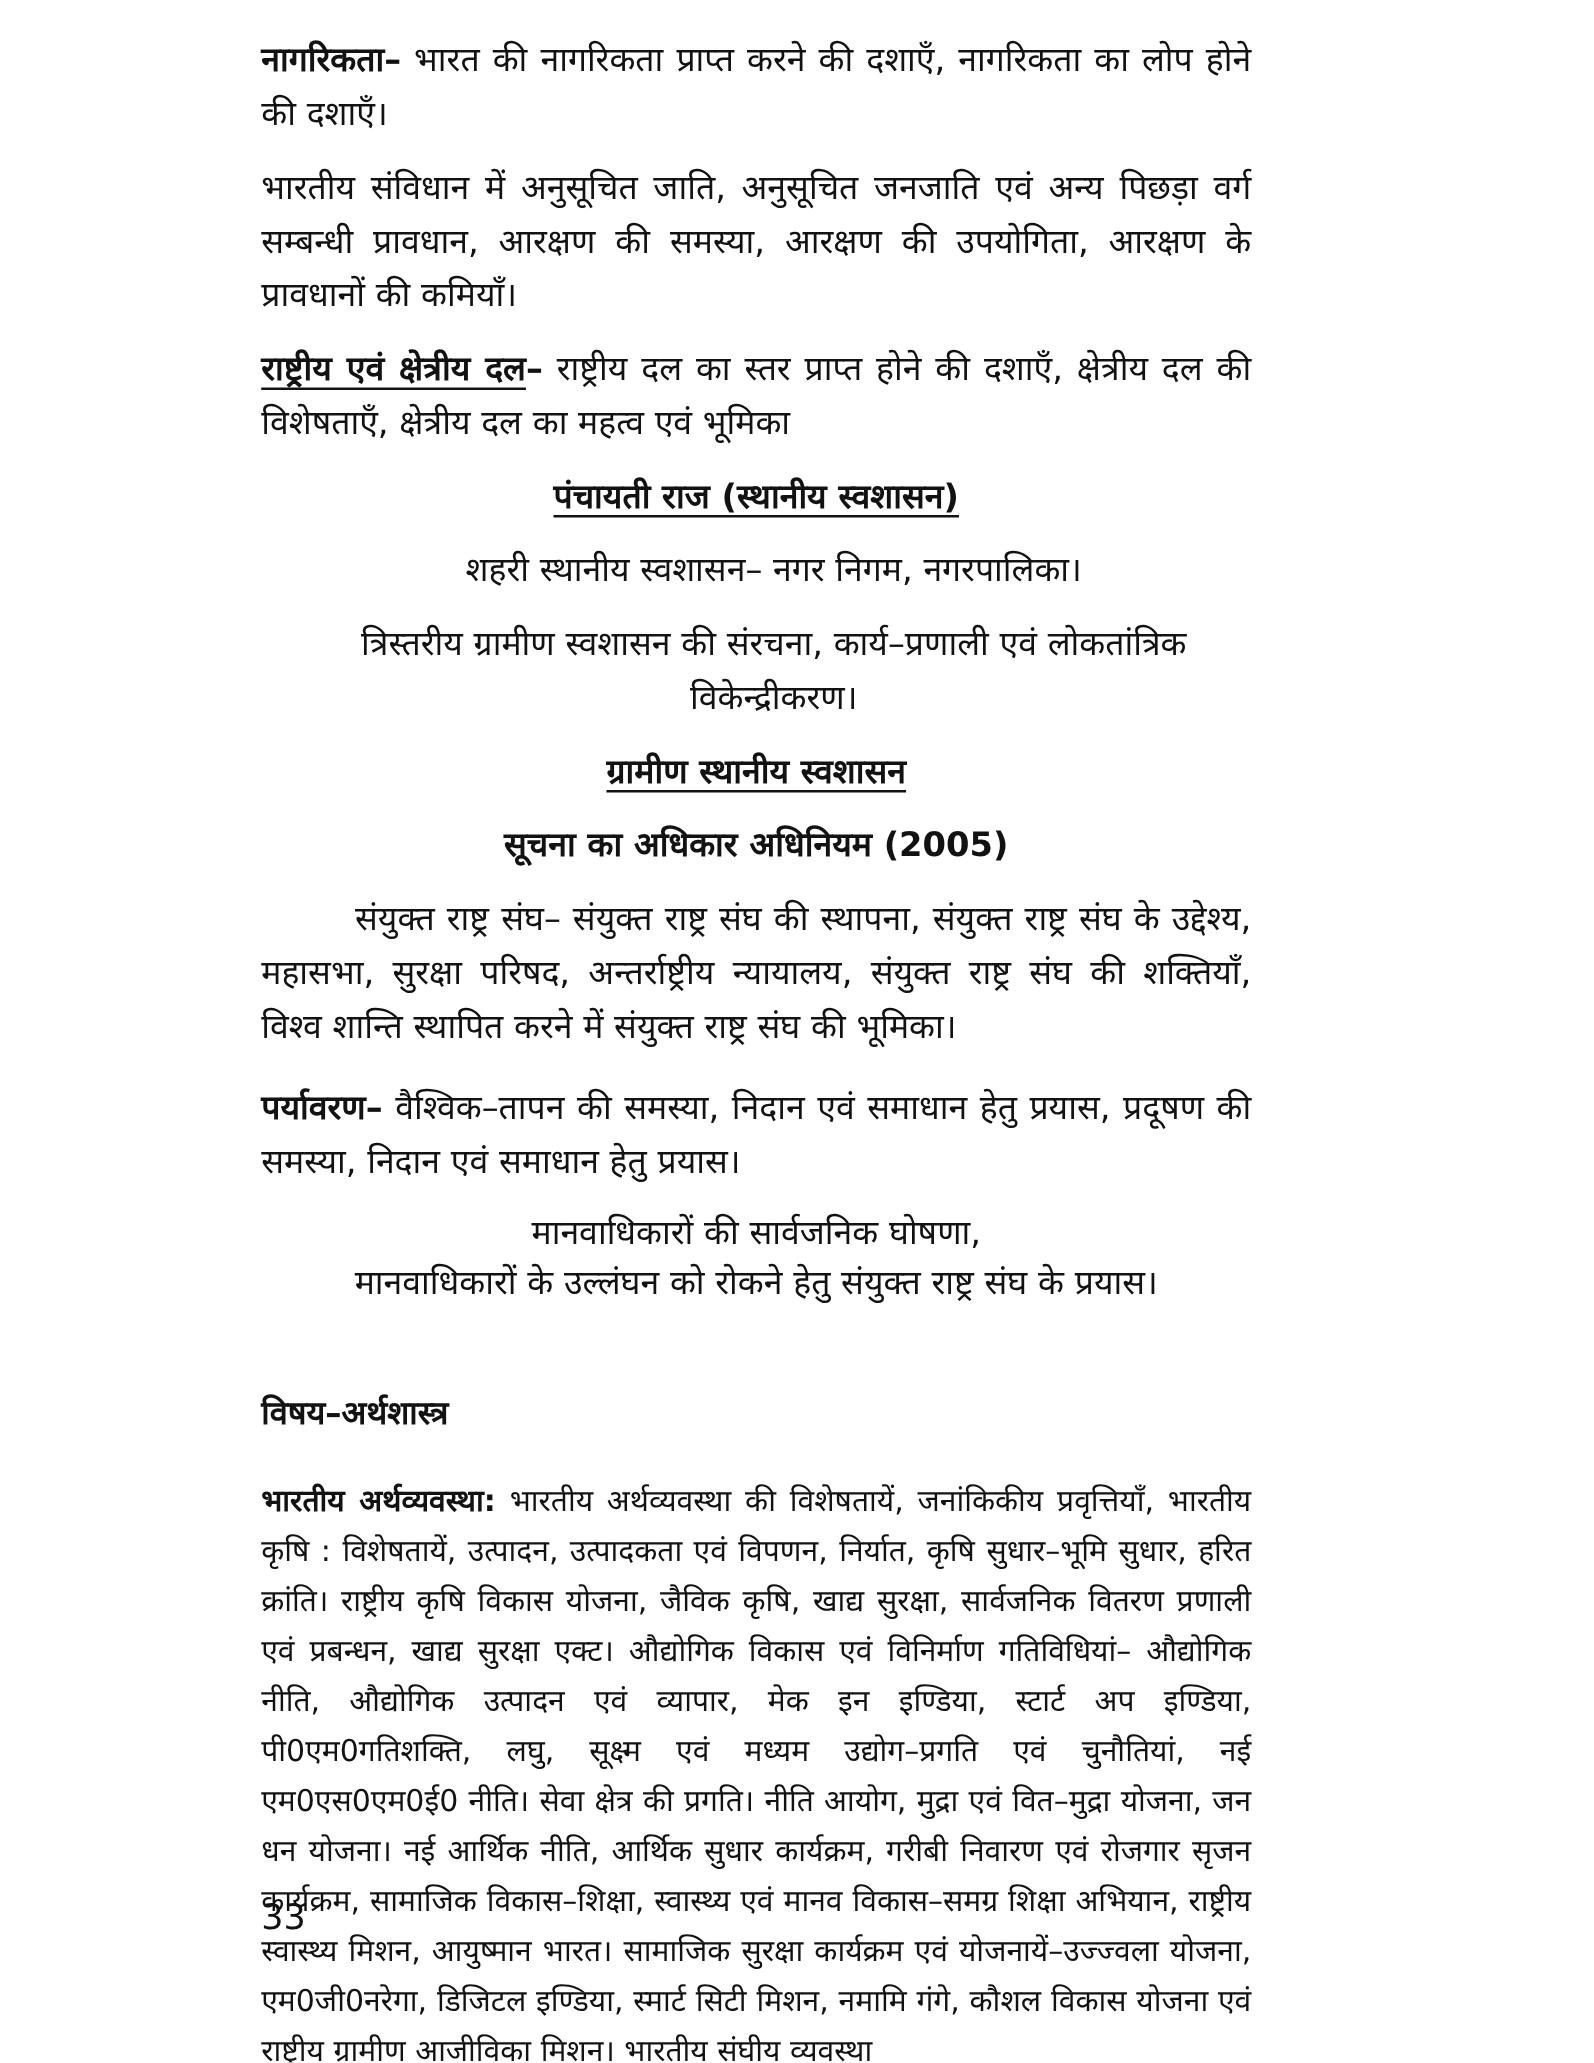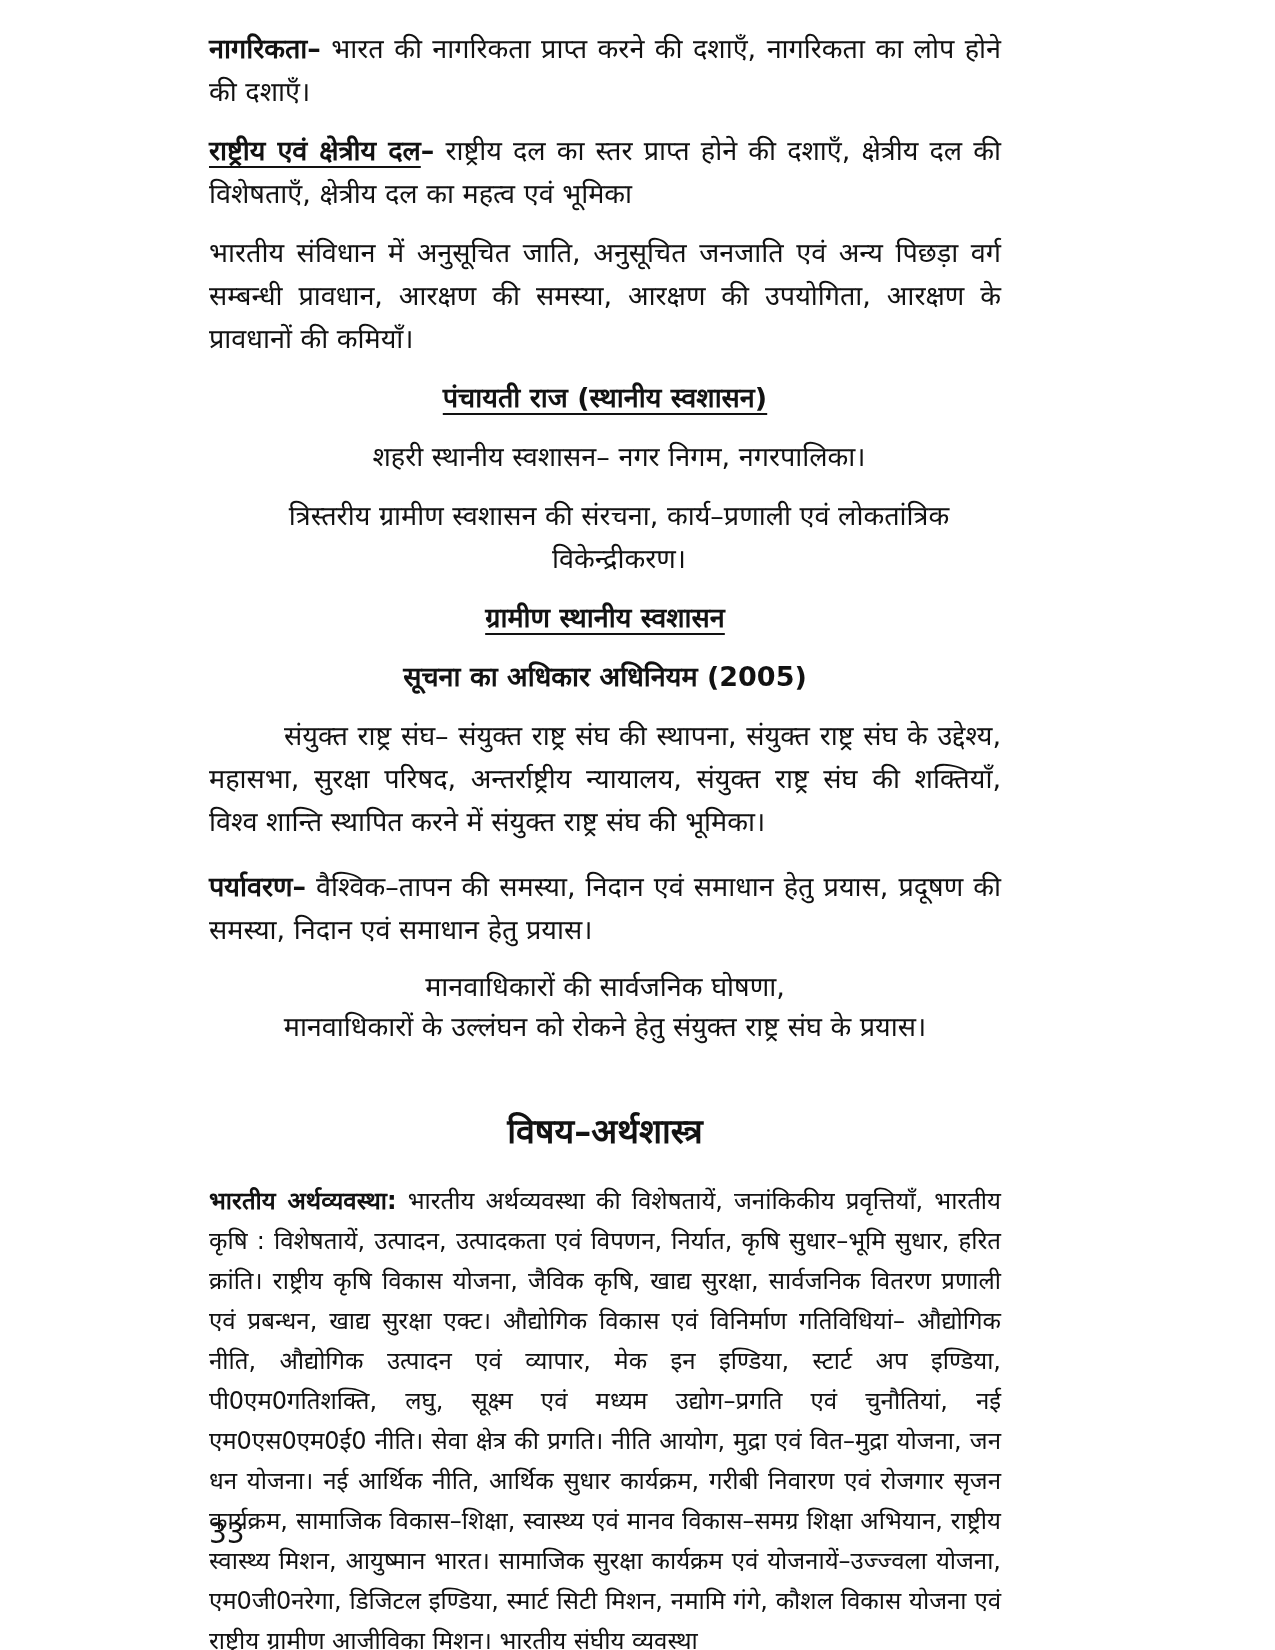--- a/index.html
+++ b/index.html
@@ -22,45 +22,45 @@
     text-underline-offset:6px;
     text-decoration-thickness:1.5px;
   }
   .indent-item { padding-left:28px; }
   .num-indent { padding-left:10px; }
   .first-line-indent { text-indent:75px; }
   .tight { line-height:40px; }
   .mb-lg { margin-bottom:22px; }
   .mb-xl { margin-bottom:60px; }
   .section-title {
-    font-size:34px; font-weight:bold; text-align:center;
+    font-size:26px; font-weight:bold; 
     margin:0 0 26px 0; line-height:48px;
   }
   .econ { font-size:24px; line-height:40px; text-align:justify; margin:0; }
   .page-number {
     position:absolute; bottom:100px; left:100px; right:165px;
     text-align:left; font-size:28px;
   }
 </style>
 </head>
 <body>
 
 <div class="page">
 
   <p class="blk">
     <span class="bold">नागरिकता–</span>
     <span>भारत की नागरिकता प्राप्त करने की दशाएँ, नागरिकता का लोप होने की दशाएँ।</span>
   </p>
 
+  <p class="blk">भारतीय संविधान में अनुसूचित जाति, अनुसूचित जनजाति एवं अन्य पिछड़ा वर्ग सम्बन्धी प्रावधान,  आरक्षण की समस्या, आरक्षण की उपयोगिता, आरक्षण के प्रावधानों की कमियाँ।</p>
+
   <p class="blk">
     <span class="bold u">राष्ट्रीय एवं क्षेत्रीय दल</span><span class="bold">–</span>
     <span>राष्ट्रीय दल का स्तर प्राप्त होने की दशाएँ, क्षेत्रीय दल की विशेषताएँ, क्षेत्रीय दल का महत्व एवं भूमिका</span>
   </p>
-
-  <p class="blk">भारतीय संविधान में अनुसूचित जाति, अनुसूचित जनजाति एवं अन्य पिछड़ा वर्ग सम्बन्धी प्रावधान,  आरक्षण की समस्या, आरक्षण की उपयोगिता, आरक्षण के प्रावधानों की कमियाँ।</p>
 
   <p class="blk single">
     <span class="bold u">पंचायती राज (स्थानीय स्वशासन)</span>
   </p>
 
   <p class="blk single indent-item">शहरी स्थानीय स्वशासन– नगर निगम, नगरपालिका।</p>
 
   <p class="blk single indent-item">त्रिस्तरीय ग्रामीण स्वशासन की संरचना, कार्य–प्रणाली एवं लोकतांत्रिक विकेन्द्रीकरण।</p>
 
   <p class="blk single">

